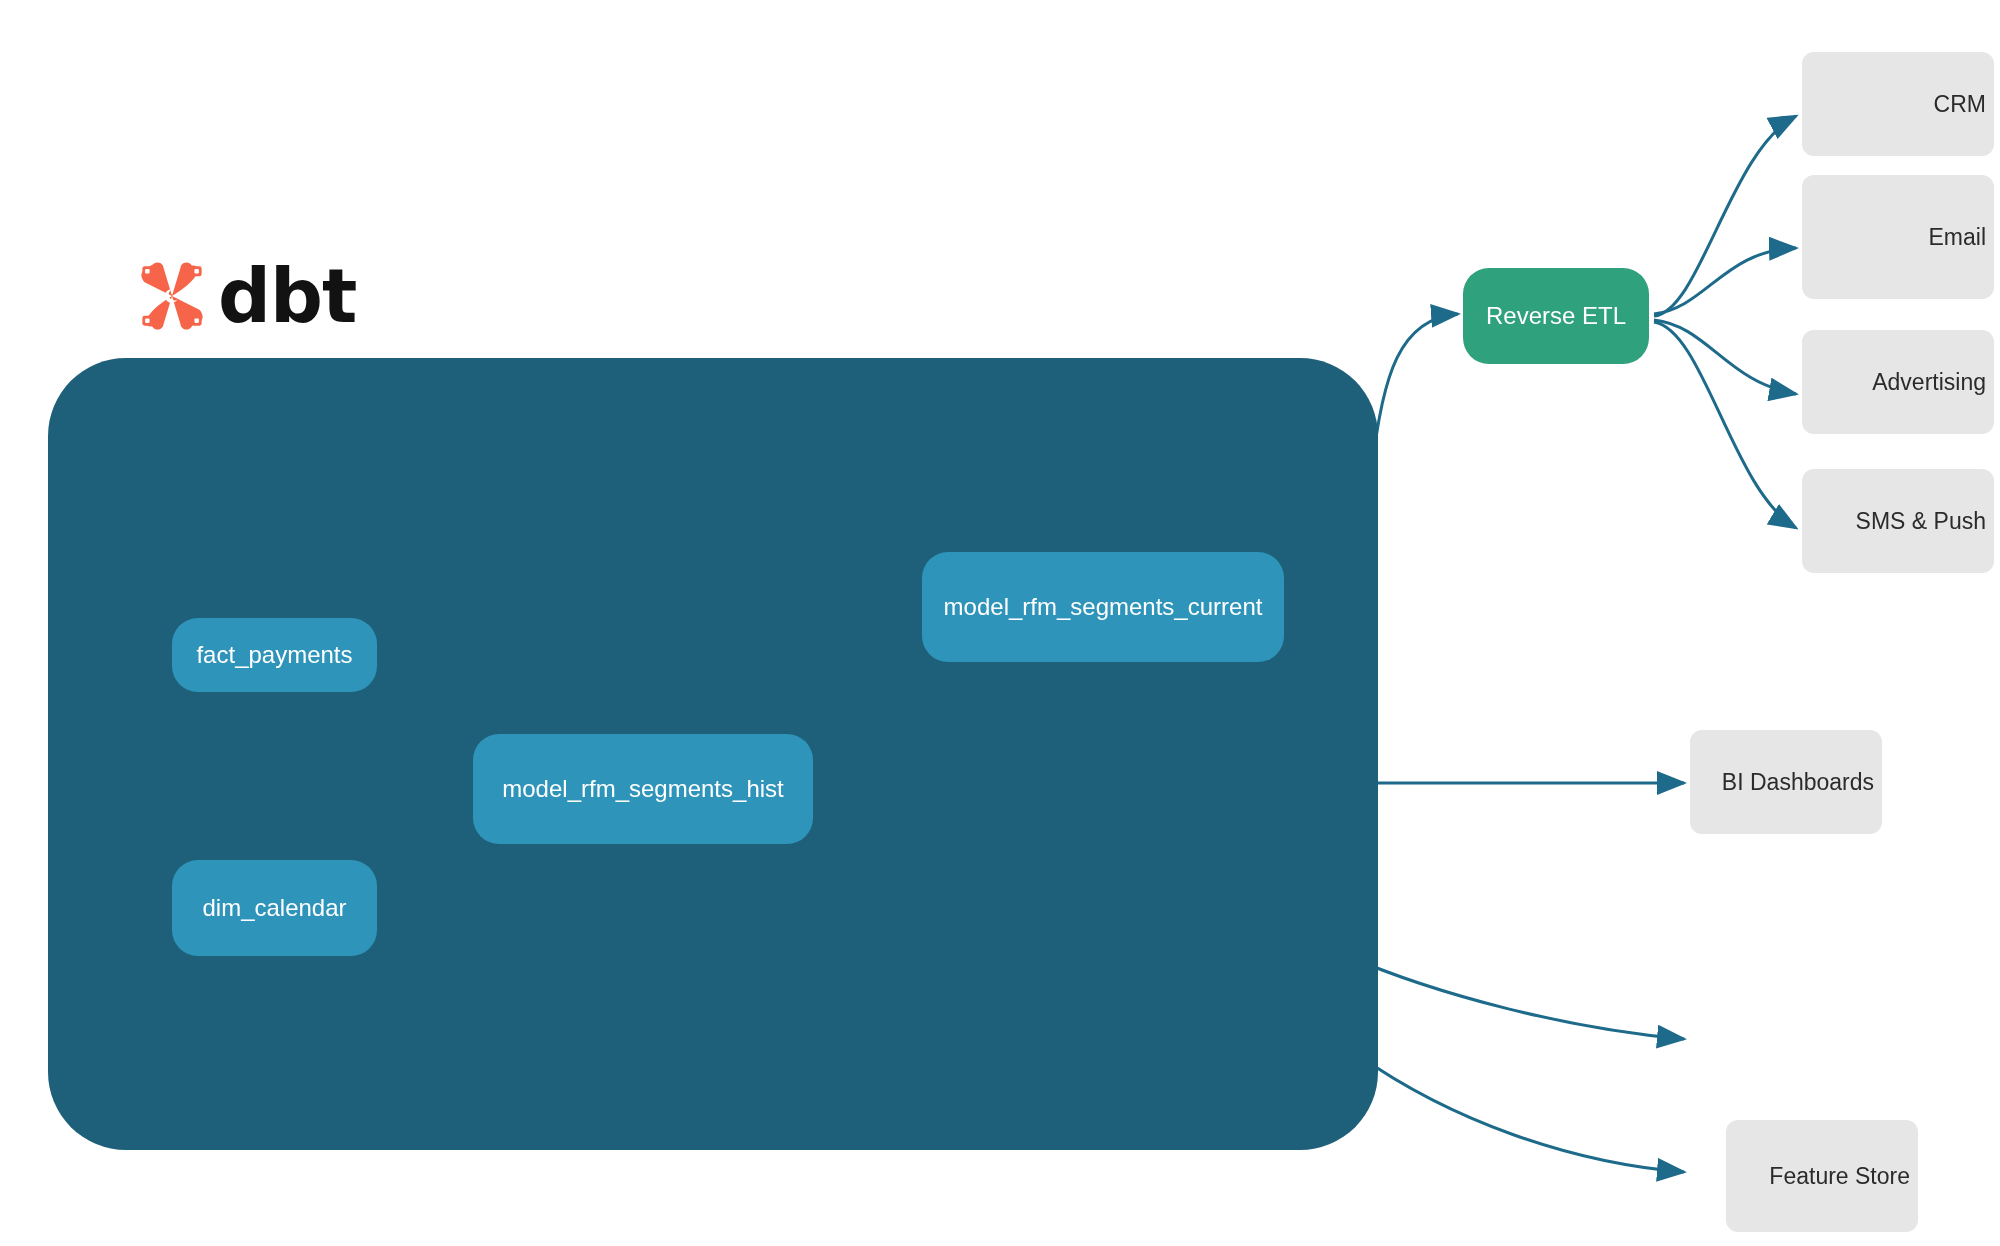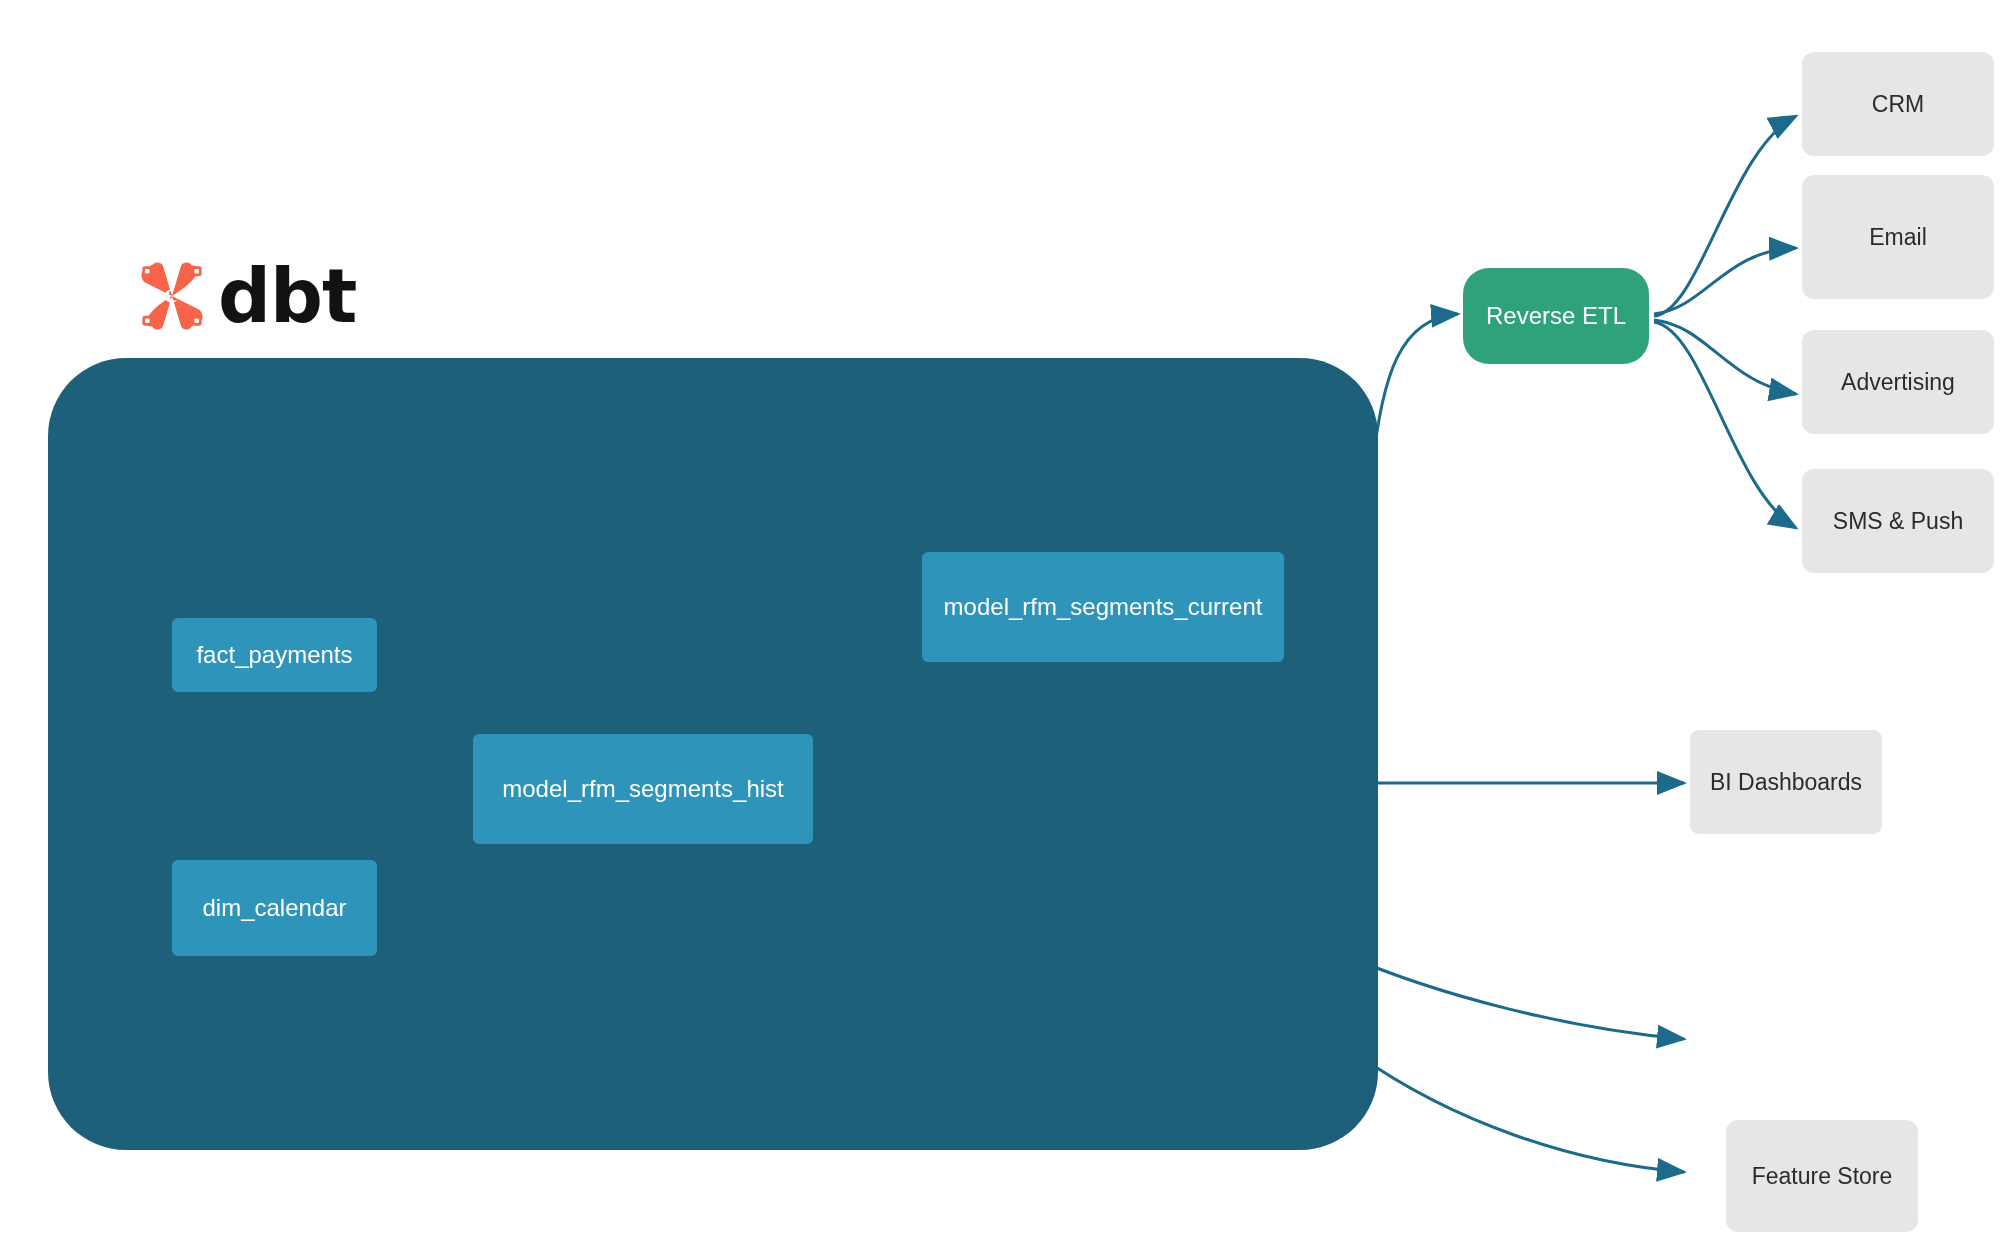--- a/index.html
+++ b/index.html
@@ -53,21 +53,21 @@
     top: 358px;
     width: 1330px;
     height: 792px;
     background: #1e6079;
     border-radius: 78px;
   }
   
   .model-node {
     position: absolute;
     background: #2f94b9;
-    border-radius: 6px;
+    border-radius: 26px;
     display: flex;
     align-items: center;
     justify-content: center;
     color: #ffffff;
     font-size: 24px;
     font-family: "Liberation Sans", sans-serif;
     box-sizing: border-box;
     padding: 0 18px;
     text-align: center;
   }
@@ -91,33 +91,33 @@
     color: #ffffff;
     font-size: 24px;
   }
   
   .dest-node {
     position: absolute;
     background: #e6e6e6;
     border-radius: 12px;
     display: flex;
     align-items: center;
-    justify-content: center;
+    justify-content: flex-end;
     color: #2b2b2b;
     font-size: 23px;
     text-align: center;
     line-height: 1.25;
     box-sizing: border-box;
-    padding: 0 18px;
+    padding: 0 8px;
   }
   #dest-crm          { left: 1802px; top: 52px;   width: 192px; height: 104px; }
   #dest-email        { left: 1802px; top: 175px;  width: 192px; height: 124px; }
   #dest-advertising  { left: 1802px; top: 330px;  width: 192px; height: 104px; }
   #dest-sms-push     { left: 1802px; top: 469px;  width: 192px; height: 104px; }
-  #dest-bi           { left: 1690px; top: 730px;  width: 192px; height: 104px; border-radius: 9px; }
+  #dest-bi           { left: 1690px; top: 730px;  width: 192px; height: 104px; }
   #dest-ds-notebooks { left: 1690px; top: 987px;  width: 192px; height: 104px; }
   #dest-feature-store{ left: 1690px; top: 1120px; width: 192px; height: 112px; margin-left: 36px; }
 </style>
 </head>
 <body>
 
 <div id="canvas">
 
   <svg id="edge-layer" viewBox="0 0 2000 1246">
     <defs>

